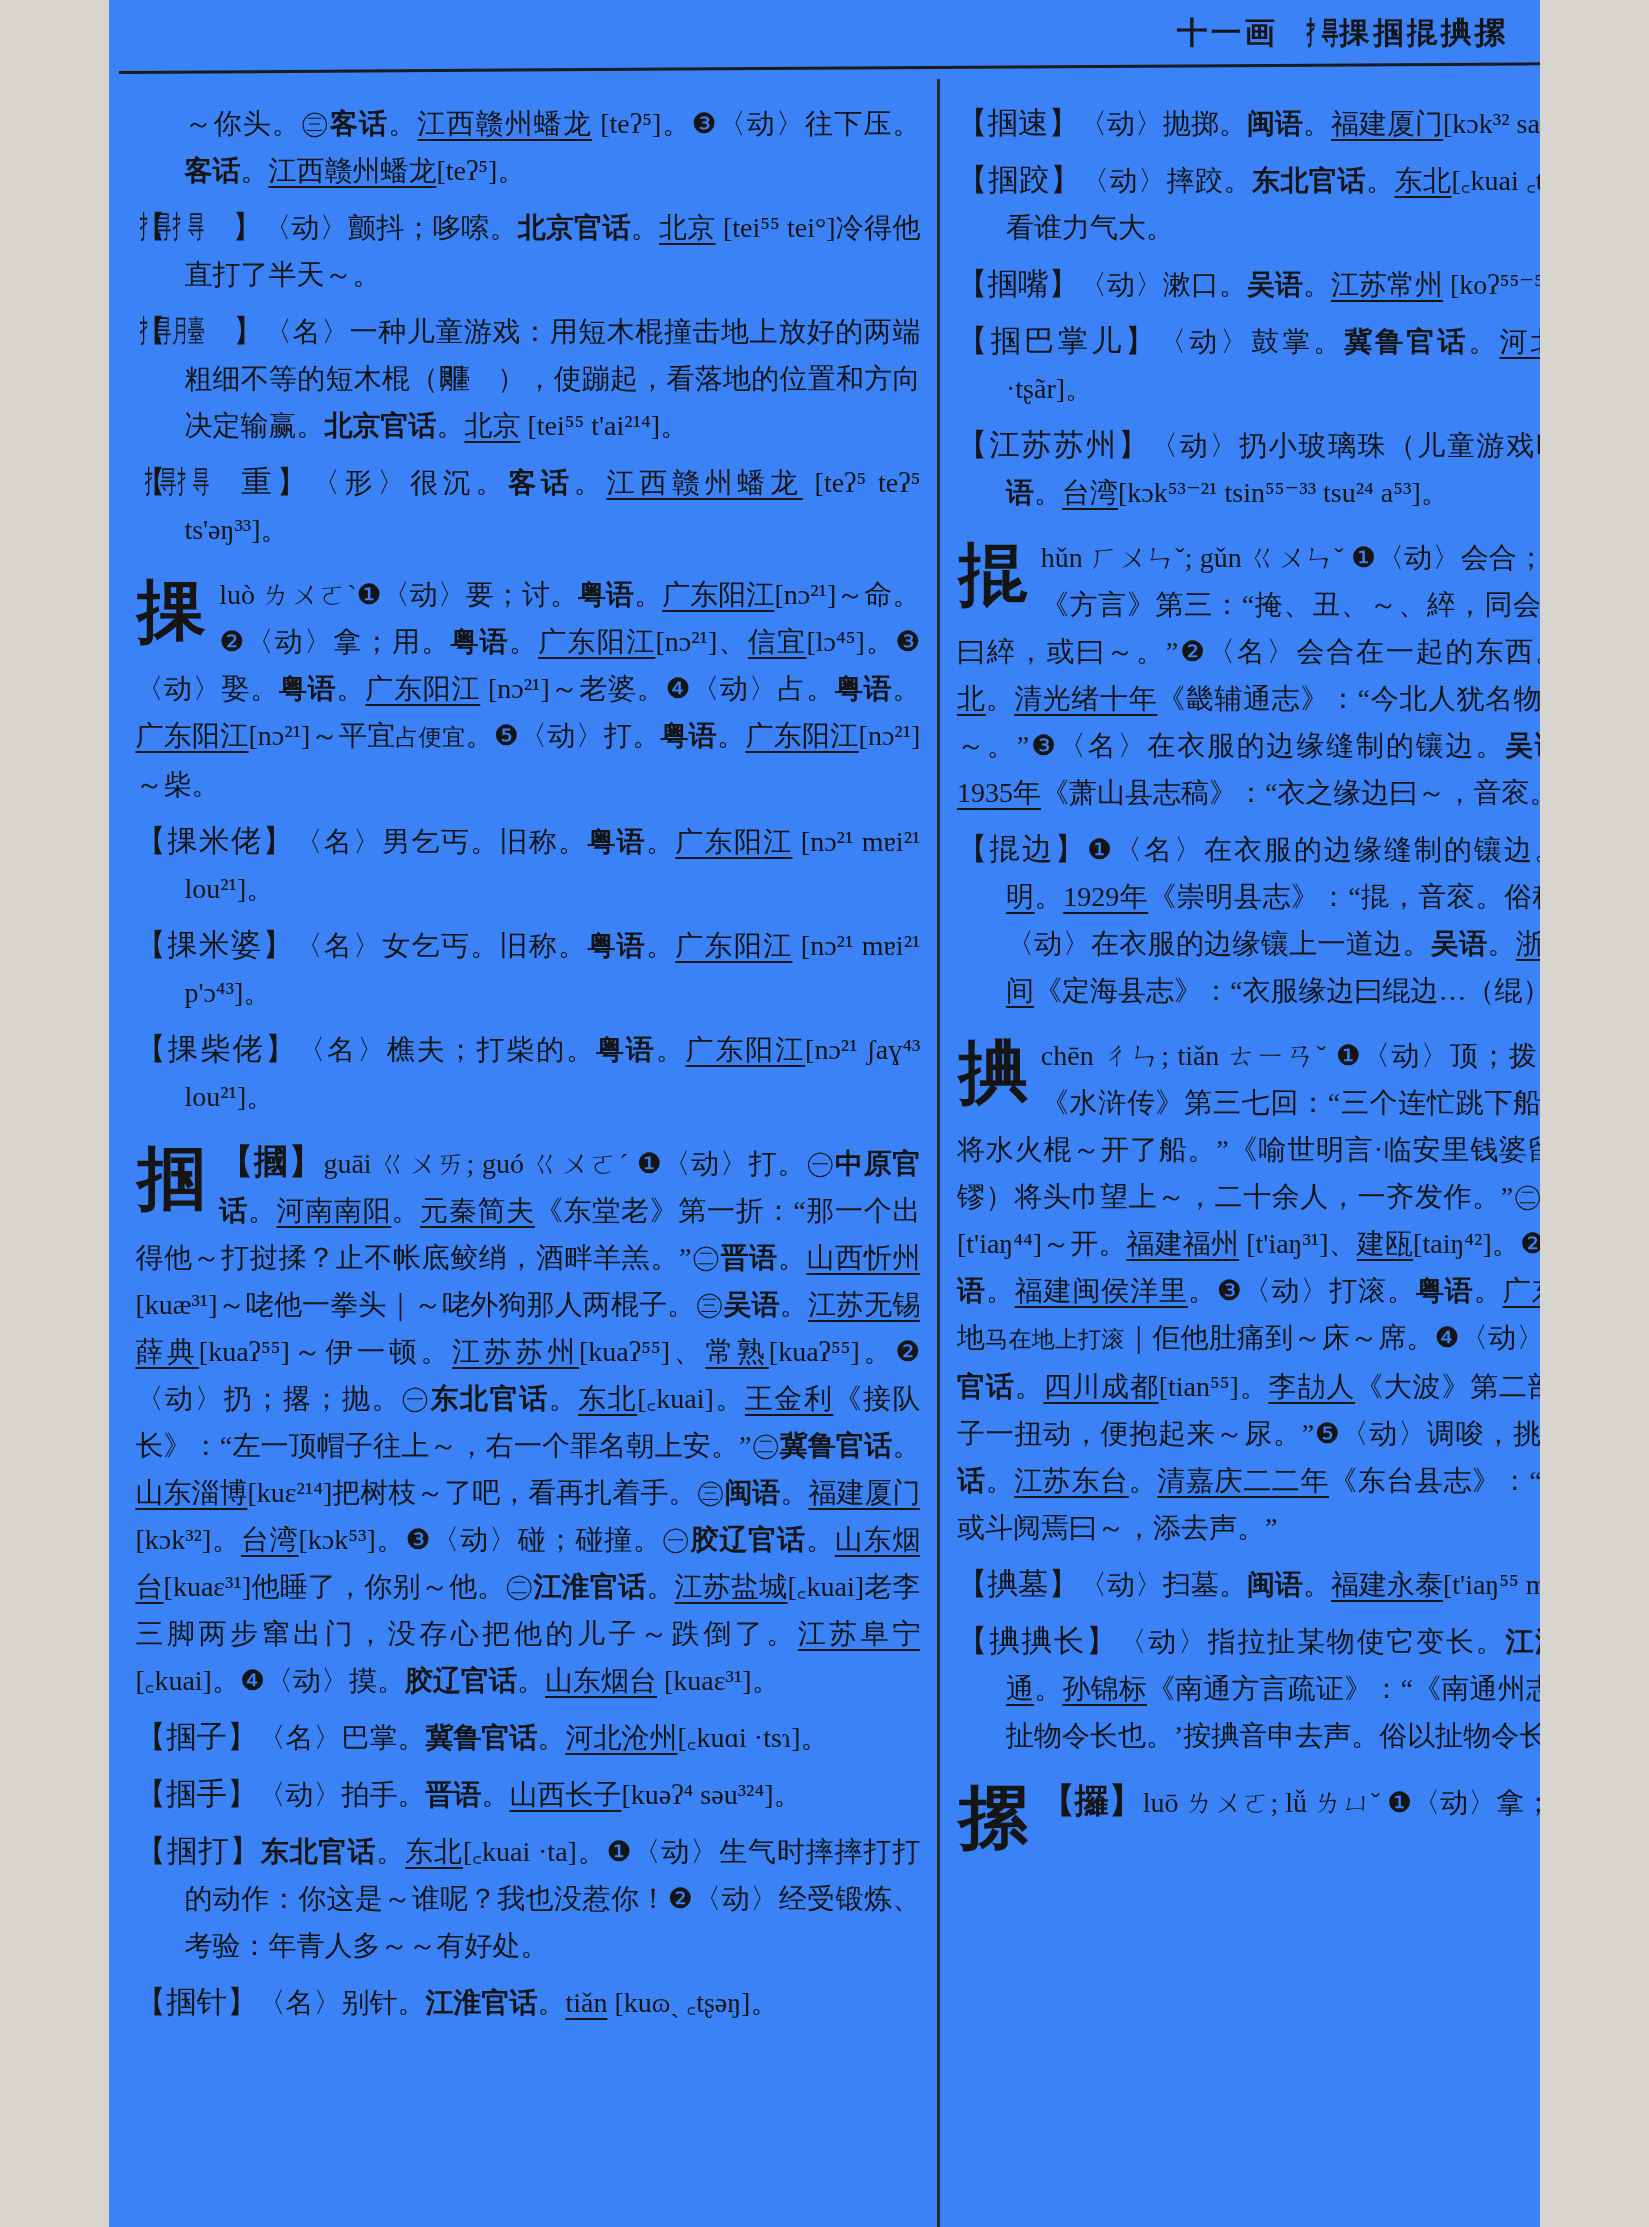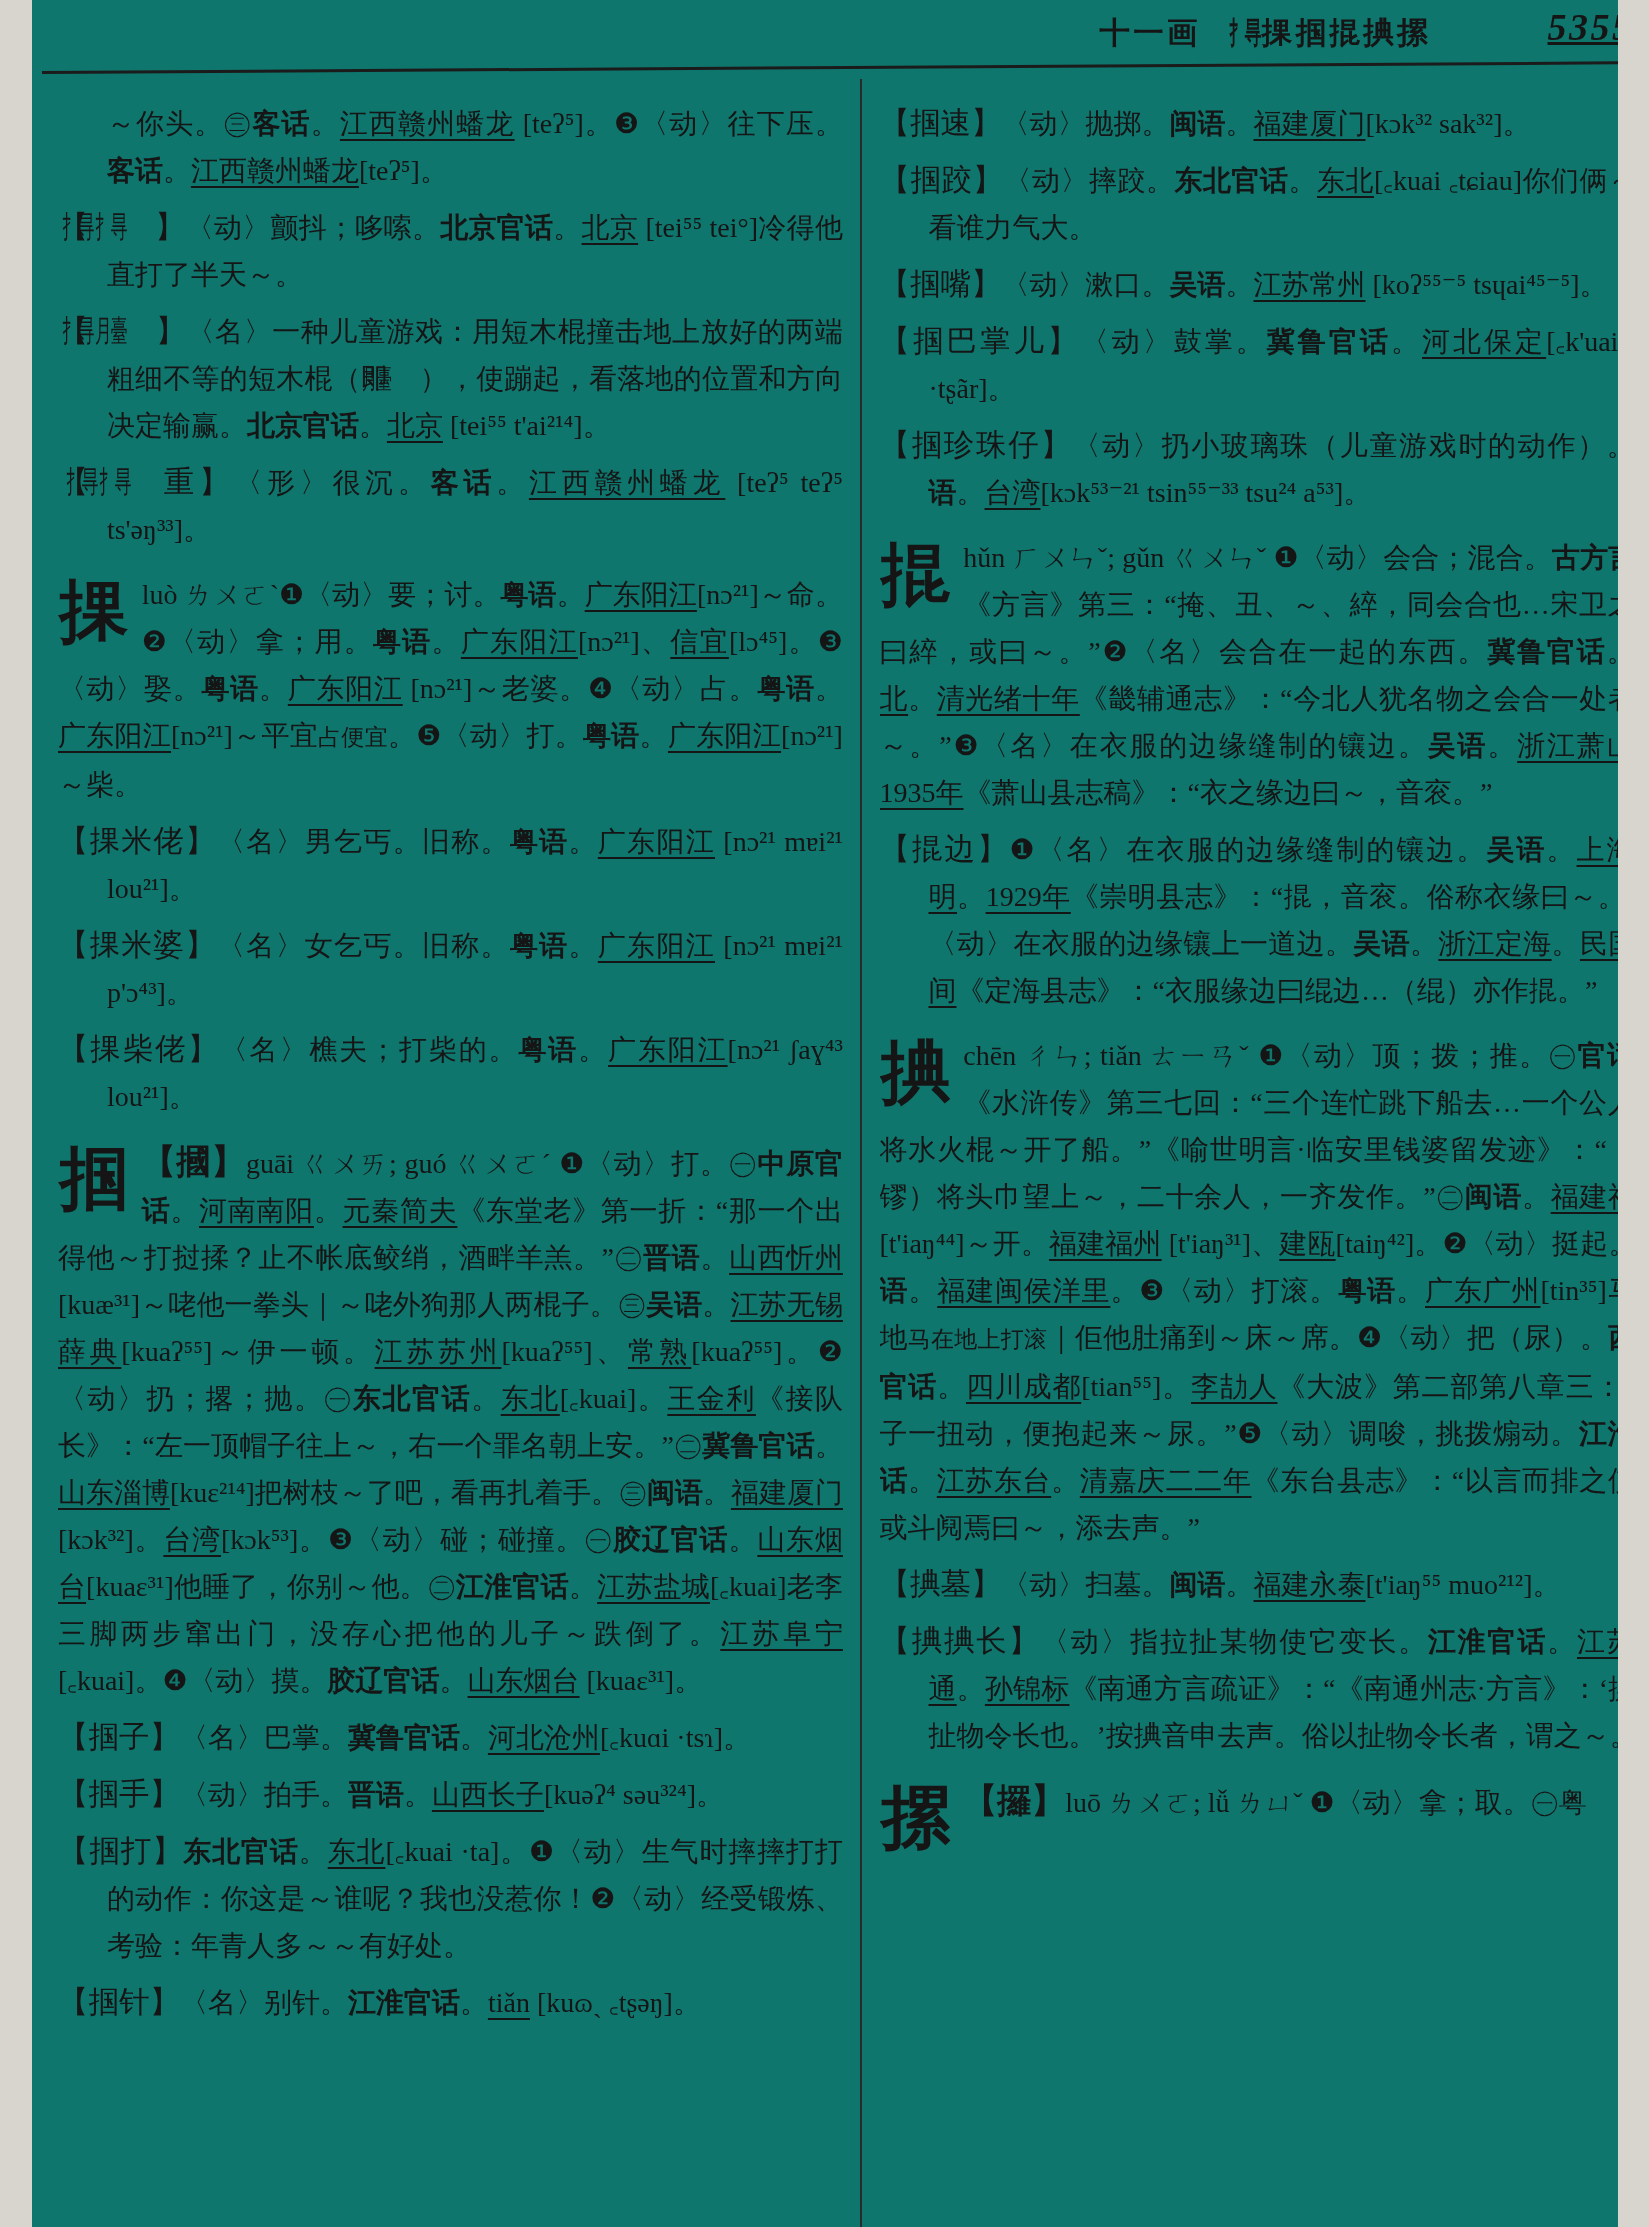--- a/index.html
+++ b/index.html
@@ -1,18 +1,18 @@
 <!DOCTYPE html>
 <html style="font-size:13.2px"><head>
 <meta charset="utf-8">
 <style>
   html,body{margin:0;padding:0;background:#d8d5ce;}
   .page{
-    position:relative;width:1586px;height:2227px;margin:0 auto;
-    background:#0f766e;color:#151515;
+    position:relative;width:1431px;height:2227px;margin:0 auto;
+    background:#3b82f6;color:#151515;
     font-family:"Liberation Serif","DejaVu Serif",serif;
     overflow:hidden;
   }
   .hdr-title{position:absolute;left:1068px;top:13.2px;font-size:30.5px;letter-spacing:3.3px;font-weight:bold;}
   .hdr-sec{margin-right:28px;}
   .hdr-page{position:absolute;left:1516px;top:5px;font-size:38px;font-weight:bold;font-style:italic;letter-spacing:2.5px;text-decoration:underline;}
   .rule{position:absolute;left:10px;top:66px;width:1630px;height:3.3px;background:#1b1b1b;transform:rotate(-0.35deg);}
   .divider{position:absolute;left:828px;top:79px;width:2.5px;height:2148px;background:#2a2a2a;}
   .col{position:absolute;top:84px;width:785px;height:2137px;overflow:hidden;text-align:justify;margin-top:16px;}
   #colL{left:26.4px;}
@@ -53,21 +53,21 @@
       <div class="entry compound"><span class="head">【掴子】</span><span class="body">〈名〉巴掌。<span class="b">冀鲁官话</span>。<span class="u">河北沧州</span>[꜀kuɑi ·tsɿ]。</span></div>
       <div class="entry compound"><span class="head">【掴手】</span><span class="body">〈动〉拍手。<span class="b">晋语</span>。<span class="u">山西长子</span>[kuəʔ⁴ səu³²⁴]。</span></div>
       <div class="entry compound"><span class="head">【掴打】</span><span class="body"><span class="b">东北官话</span>。<span class="u">东北</span>[꜀kuai ·ta]。❶〈动〉生气时摔摔打打的动作：你这是～谁呢？我也没惹你！❷〈动〉经受锻炼、考验：年青人多～～有好处。</span></div>
       <div class="entry compound"><span class="head">【掴针】</span><span class="body">〈名〉别针。<span class="b">江淮官话</span>。<span class="u">tiǎn</span> [kuɷˎ ꜀tʂəŋ]。</span></div>
     </div>
   <div class="col" id="colR">
       <div class="entry compound"><span class="head">【掴速】</span><span class="body">〈动〉抛掷。<span class="b">闽语</span>。<span class="u">福建厦门</span>[kɔk³² sak³²]。</span></div>
       <div class="entry compound"><span class="head">【掴跤】</span><span class="body">〈动〉摔跤。<span class="b">东北官话</span>。<span class="u">东北</span>[꜀kuai ꜀tɕiau]你们俩～，看谁力气大。</span></div>
       <div class="entry compound"><span class="head">【掴嘴】</span><span class="body">〈动〉漱口。<span class="b">吴语</span>。<span class="u">江苏常州</span> [koʔ⁵⁵⁻⁵ tsɥai⁴⁵⁻⁵]。</span></div>
       <div class="entry compound"><span class="head">【掴巴掌儿】</span><span class="body">〈动〉鼓掌。<span class="b">冀鲁官话</span>。<span class="u">河北保定</span>[꜀k'uai ꜀pa ·tʂãr]。</span></div>
-      <div class="entry compound"><span class="head">【掴珍珠仔】</span><span class="body">〈动〉扔小玻璃珠（儿童游戏时的动作）。<span class="b">闽语</span>。<span class="u">台湾</span>[kɔk⁵³⁻²¹ tsin⁵⁵⁻³³ tsu²⁴ a⁵³]。</span></div>
+      <div class="entry compound"><span class="head">【江苏苏州】</span><span class="body">〈动〉扔小玻璃珠（儿童游戏时的动作）。<span class="b">闽语</span>。<span class="u">台湾</span>[kɔk⁵³⁻²¹ tsin⁵⁵⁻³³ tsu²⁴ a⁵³]。</span></div>
       <div class="entry main"><span class="bigchar">掍</span><span class="pron">hǔn ㄏㄨㄣˇ; gǔn ㄍㄨㄣˇ </span><span class="body">❶〈动〉会合；混合。<span class="b">古方言</span>。《方言》第三：“掩、丑、～、綷，同会合也…宋卫之间曰綷，或曰～。”❷〈名〉会合在一起的东西。<span class="b">冀鲁官话</span>。<span class="u">河北</span>。<span class="u">清光绪十年</span>《畿辅通志》：“今北人犹名物之会合一处者曰～。”❸〈名〉在衣服的边缘缝制的镶边。<span class="b">吴语</span>。<span class="u">浙江萧山</span>。<span class="u">1935年</span>《萧山县志稿》：“衣之缘边曰～，音衮。”</span></div>
       <div class="entry compound"><span class="head">【掍边】</span><span class="body">❶〈名〉在衣服的边缘缝制的镶边。<span class="b">吴语</span>。<span class="u">上海崇明</span>。<span class="u">1929年</span>《崇明县志》：“掍，音衮。俗称衣缘曰～。”❷〈动〉在衣服的边缘镶上一道边。<span class="b">吴语</span>。<span class="u">浙江定海</span>。<span class="u">民国年间</span>《定海县志》：“衣服缘边曰绲边…（绲）亦作掍。”</span></div>
       <div class="entry main"><span class="bigchar">捵</span><span class="pron">chēn ㄔㄣ; tiǎn ㄊㄧㄢˇ </span><span class="body">❶〈动〉顶；拨；推。㊀<span class="b">官话</span>。《水浒传》第三七回：“三个连忙跳下船去…一个公人便将水火棍～开了船。”《喻世明言·临安里钱婆留发迹》：“（钱镠）将头巾望上～，二十余人，一齐发作。”㊁<span class="b">闽语</span>。<span class="u">福建福清</span>[t'iaŋ⁴⁴]～开。<span class="u">福建福州</span> [t'iaŋ³¹]、<span class="u">建瓯</span>[taiŋ⁴²]。❷〈动〉挺起。<span class="b">闽语</span>。<span class="u">福建闽侯洋里</span>。❸〈动〉打滚。<span class="b">粤语</span>。<span class="u">广东广州</span>[tin³⁵]马～地<span class="sm">马在地上打滚</span>｜佢他肚痛到～床～席。❹〈动〉把（尿）。<span class="b">西南官话</span>。<span class="u">四川成都</span>[tian⁵⁵]。<span class="u">李劼人</span>《大波》第二部第八章三：“孩子一扭动，便抱起来～尿。”❺〈动〉调唆，挑拨煽动。<span class="b">江淮官话</span>。<span class="u">江苏东台</span>。<span class="u">清嘉庆二二年</span>《东台县志》：“以言而排之使动或斗阋焉曰～，添去声。”</span></div>
       <div class="entry compound"><span class="head">【捵墓】</span><span class="body">〈动〉扫墓。<span class="b">闽语</span>。<span class="u">福建永泰</span>[t'iaŋ⁵⁵ muo²¹²]。</span></div>
       <div class="entry compound"><span class="head">【捵捵长】</span><span class="body">〈动〉指拉扯某物使它变长。<span class="b">江淮官话</span>。<span class="u">江苏南通</span>。<span class="u">孙锦标</span>《南通方言疏证》：“《南通州志·方言》：‘捵，扯物令长也。’按捵音申去声。俗以扯物令长者，谓之～。”</span></div>
       <div class="entry main"><span class="bigchar">摞</span><span class="variant">【攞】</span><span class="pron">luō ㄌㄨㄛ; lǚ ㄌㄩˇ </span><span class="body">❶〈动〉拿；取。㊀粤</span></div>
     </div>
 </div>
 
 

